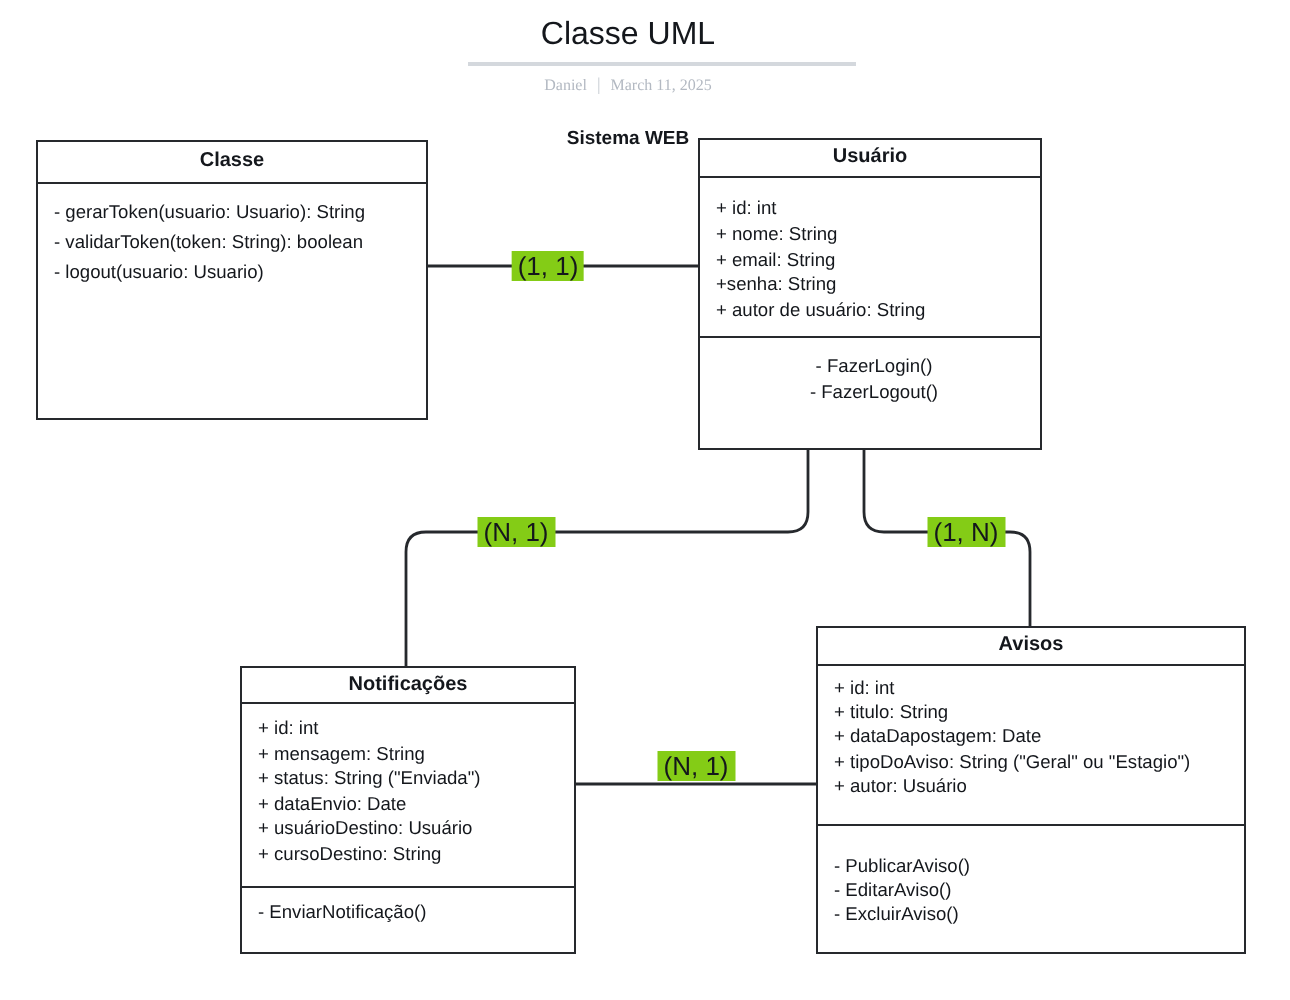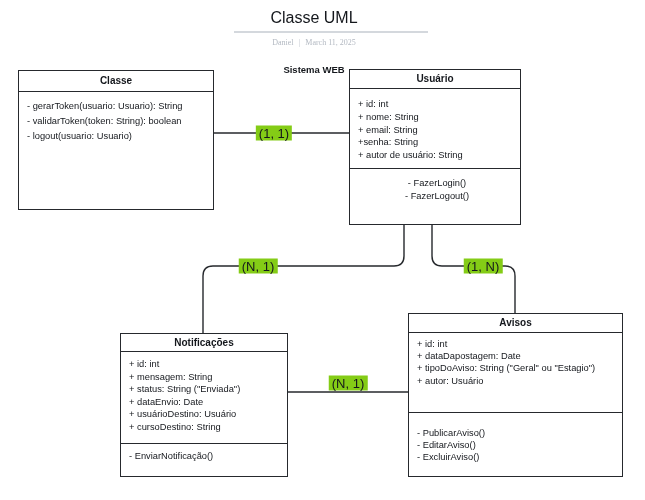--- a/index.html
+++ b/index.html
@@ -120,20 +120,21 @@
       </div>
     <div class="mths">
         <div class="member-line">- EnviarNotificação()</div>
       </div>
   </div>
 
   <div class="uml" id="box-avisos">
     <div class="ttl">Avisos</div>
     <div class="attrs">
         <div class="member-line">+ id: int</div>
+        <div class="member-line">+ titulo: String</div>
         <div class="member-line">+ dataDapostagem: Date</div>
         <div class="member-line">+ tipoDoAviso: String ("Geral" ou "Estagio")</div>
         <div class="member-line">+ autor: Usuário</div>
       </div>
     <div class="mths">
         <div class="member-line">- PublicarAviso()</div>
         <div class="member-line">- EditarAviso()</div>
         <div class="member-line">- ExcluirAviso()</div>
       </div>
   </div>

